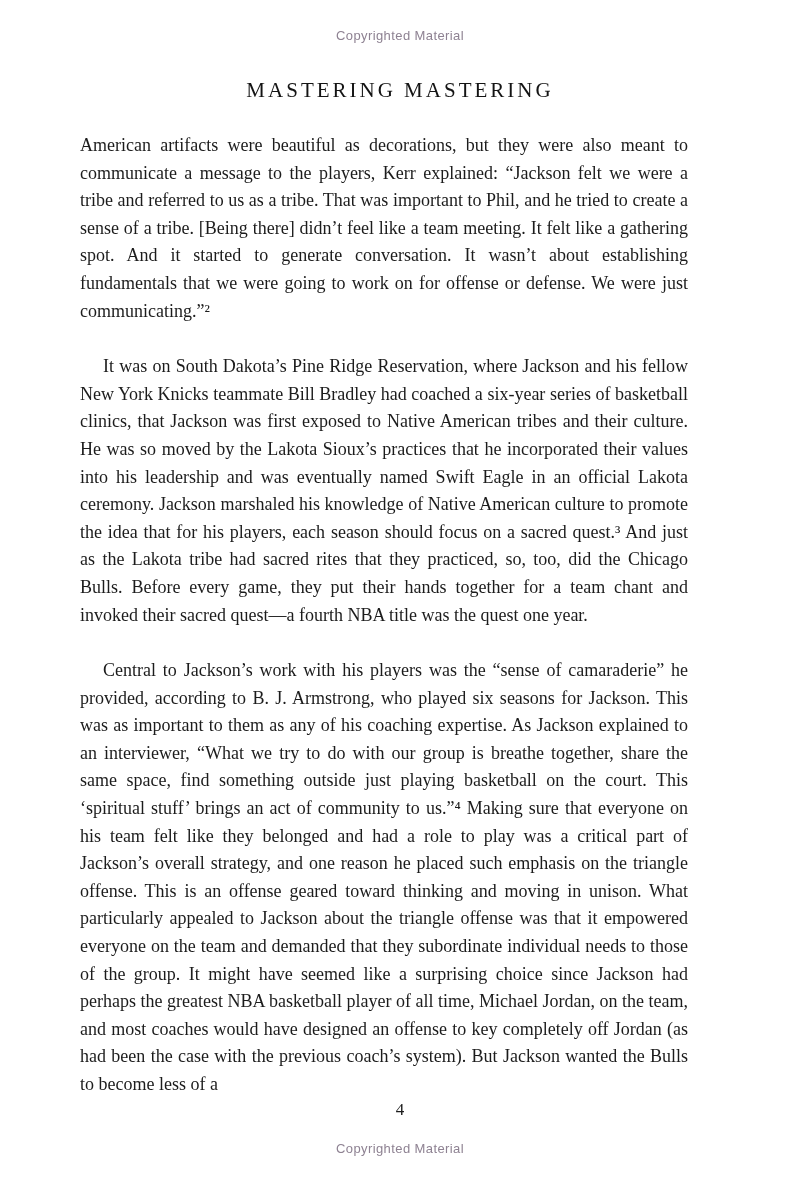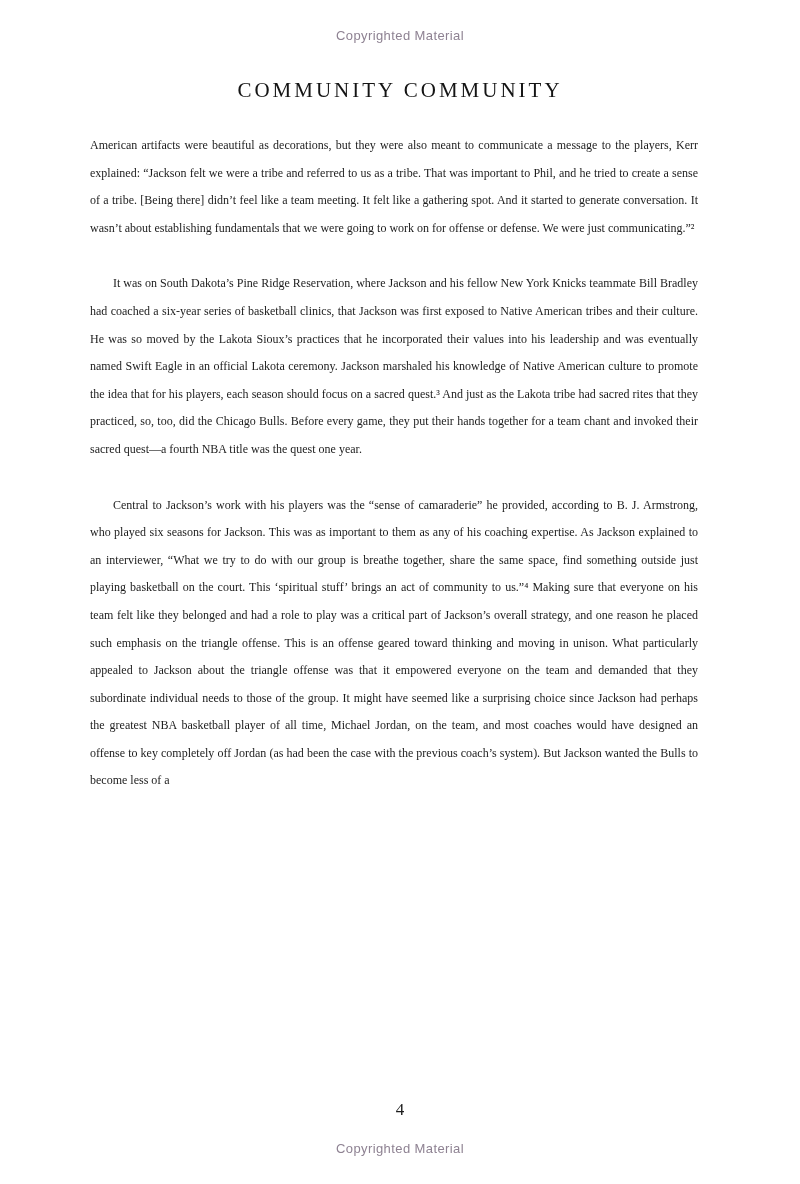--- a/index.html
+++ b/index.html
@@ -38,24 +38,24 @@
     text-align: center;
     font-family: "Liberation Serif", serif;
     font-size: 21px;
     font-weight: 400;
     letter-spacing: 3px;
     color: #141414;
   }
   .body-text {
     position: absolute;
     top: 132px;
-    left: 90px;
+    left: 80px;
     width: 608px;
     text-align: justify;
-    font-size: 12px;
+    font-size: 18px;
     line-height: 27.6px;
     color: #1c1c1c;
   }
   .body-text p {
     margin: 0;
     padding: 0;
   }
   .body-text p.indent {
     text-indent: 23px;
     margin-top: 28px;
@@ -71,21 +71,21 @@
     color: #1c1c1c;
   }
 </style>
 </head>
 <body>
 
 <div class="page">
 
   <div class="copyright-notice copyright-top">Copyrighted Material</div>
 
-  <div class="chapter-title">COMMUNITY COMMUNITY</div>
+  <div class="chapter-title">MASTERING MASTERING</div>
 
   <div class="body-text">
     <p>American artifacts were beautiful as decorations, but they were also meant to communicate a message to the players, Kerr explained: “Jackson felt we were a tribe and referred to us as a tribe. That was important to Phil, and he tried to create a sense of a tribe. [Being there] didn’t feel like a team meeting. It felt like a gathering spot. And it started to generate conversation. It wasn’t about establishing fundamentals that we were going to work on for offense or defense. We were just communicating.”²</p>
     <p class="indent">It was on South Dakota’s Pine Ridge Reservation, where Jackson and his fellow New York Knicks teammate Bill Bradley had coached a six-year series of basketball clinics, that Jackson was first exposed to Native American tribes and their culture. He was so moved by the Lakota Sioux’s practices that he incorporated their values into his leadership and was eventually named Swift Eagle in an official Lakota ceremony. Jackson marshaled his knowledge of Native American culture to promote the idea that for his players, each season should focus on a sacred quest.³ And just as the Lakota tribe had sacred rites that they practiced, so, too, did the Chicago Bulls. Before every game, they put their hands together for a team chant and invoked their sacred quest—a fourth NBA title was the quest one year.</p>
     <p class="indent">Central to Jackson’s work with his players was the “sense of camaraderie” he provided, according to B. J. Armstrong, who played six seasons for Jackson. This was as important to them as any of his coaching expertise. As Jackson explained to an interviewer, “What we try to do with our group is breathe together, share the same space, find something outside just playing basketball on the court. This ‘spiritual stuff’ brings an act of community to us.”⁴ Making sure that everyone on his team felt like they belonged and had a role to play was a critical part of Jackson’s overall strategy, and one reason he placed such emphasis on the triangle offense. This is an offense geared toward thinking and moving in unison. What particularly appealed to Jackson about the triangle offense was that it empowered everyone on the team and demanded that they subordinate individual needs to those of the group. It might have seemed like a surprising choice since Jackson had perhaps the greatest NBA basketball player of all time, Michael Jordan, on the team, and most coaches would have designed an offense to key completely off Jordan (as had been the case with the previous coach’s system). But Jackson wanted the Bulls to become less of a</p>
   </div>
 
   <div class="page-number">4</div>
 
   <div class="copyright-notice copyright-bottom">Copyrighted Material</div>

